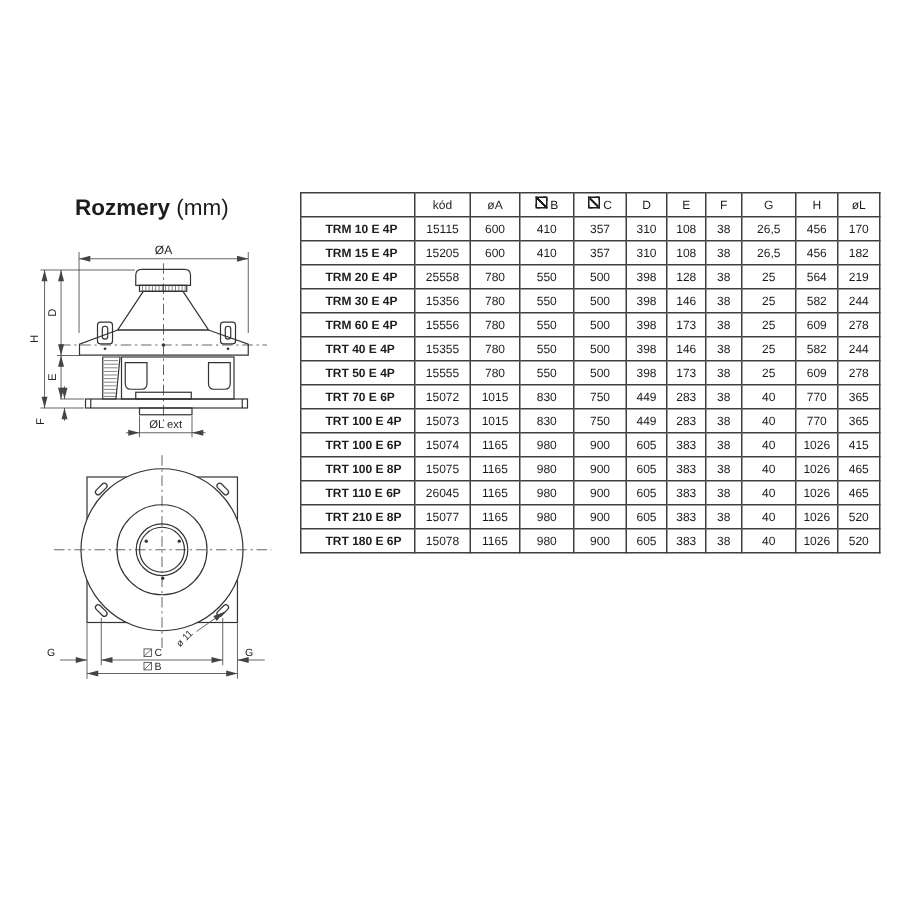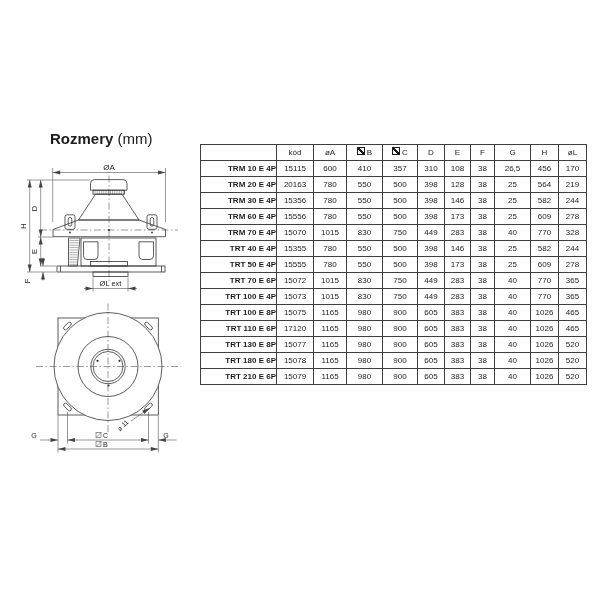--- a/index.html
+++ b/index.html
@@ -7,28 +7,28 @@
     width:600px;height:600px;background:#ffffff;
     font-family:"Liberation Sans","DejaVu Sans",sans-serif;
     color:#1c1c1c;position:relative;overflow:hidden;
   }
   .page{position:absolute;inset:0;background:#fff;}
   .title{position:absolute;left:10px;top:130px;font-size:15px;white-space:nowrap;margin-left:40px;}
   .title .t-main{font-weight:bold;}
   .title .t-unit{font-weight:normal;}
 
   
-  .tbl-wrap{position:absolute;left:200px;top:128px;margin-top:16px;}
+  .tbl-wrap{position:absolute;left:200px;top:128px;}
   table.dims{border-collapse:collapse;table-layout:fixed;width:386px;}
   table.dims th,table.dims td{
     border:1px solid #3f3f3f;font-size:8px;line-height:15px;height:15px;
     padding:0;text-align:center;font-weight:normal;white-space:nowrap;
     overflow:hidden;color:#1c1c1c;
   }
-  table.dims td.model{font-weight:bold;text-align:right;padding-left:16px;}
+  table.dims td.model{font-weight:bold;text-align:left;padding-left:16px;}
   .sq{
     display:inline-block;width:6px;height:6px;border:1px solid #1c1c1c;
     margin-right:2px;vertical-align:0px;
     background:linear-gradient(45deg,transparent 41%,#1c1c1c 41%,#1c1c1c 59%,transparent 59%);
   }
 
   
   svg.draw{position:absolute;left:20px;top:160px;}
   svg.draw text{font-family:"Liberation Sans","DejaVu Sans",sans-serif;fill:#222;}
   .shape{stroke:#333;stroke-width:.8;fill:none;}
@@ -201,22 +201,35 @@
             <td>410</td>
             <td>357</td>
             <td>310</td>
             <td>108</td>
             <td>38</td>
             <td>26,5</td>
             <td>456</td>
             <td>170</td>
           </tr>
           <tr>
+            <td class="model">TRM 15 E 4P</td>
+            <td>15205</td>
+            <td>600</td>
+            <td>410</td>
+            <td>357</td>
+            <td>310</td>
+            <td>108</td>
+            <td>38</td>
+            <td>26,5</td>
+            <td>456</td>
+            <td>182</td>
+          </tr>
+          <tr>
             <td class="model">TRM 20 E 4P</td>
-            <td>20163</td>
+            <td>25558</td>
             <td>780</td>
             <td>550</td>
             <td>500</td>
             <td>398</td>
             <td>128</td>
             <td>38</td>
             <td>25</td>
             <td>564</td>
             <td>219</td>
           </tr>
@@ -238,33 +251,20 @@
             <td>15556</td>
             <td>780</td>
             <td>550</td>
             <td>500</td>
             <td>398</td>
             <td>173</td>
             <td>38</td>
             <td>25</td>
             <td>609</td>
             <td>278</td>
-          </tr>
-          <tr>
-            <td class="model">TRM 70 E 4P</td>
-            <td>15070</td>
-            <td>1015</td>
-            <td>830</td>
-            <td>750</td>
-            <td>449</td>
-            <td>283</td>
-            <td>38</td>
-            <td>40</td>
-            <td>770</td>
-            <td>328</td>
           </tr>
           <tr>
             <td class="model">TRT 40 E 4P</td>
             <td>15355</td>
             <td>780</td>
             <td>550</td>
             <td>500</td>
             <td>398</td>
             <td>146</td>
             <td>38</td>
@@ -305,74 +305,74 @@
             <td>830</td>
             <td>750</td>
             <td>449</td>
             <td>283</td>
             <td>38</td>
             <td>40</td>
             <td>770</td>
             <td>365</td>
           </tr>
           <tr>
+            <td class="model">TRT 100 E 6P</td>
+            <td>15074</td>
+            <td>1165</td>
+            <td>980</td>
+            <td>900</td>
+            <td>605</td>
+            <td>383</td>
+            <td>38</td>
+            <td>40</td>
+            <td>1026</td>
+            <td>415</td>
+          </tr>
+          <tr>
             <td class="model">TRT 100 E 8P</td>
             <td>15075</td>
             <td>1165</td>
             <td>980</td>
             <td>900</td>
             <td>605</td>
             <td>383</td>
             <td>38</td>
             <td>40</td>
             <td>1026</td>
             <td>465</td>
           </tr>
           <tr>
             <td class="model">TRT 110 E 6P</td>
-            <td>17120</td>
+            <td>26045</td>
             <td>1165</td>
             <td>980</td>
             <td>900</td>
             <td>605</td>
             <td>383</td>
             <td>38</td>
             <td>40</td>
             <td>1026</td>
             <td>465</td>
           </tr>
           <tr>
-            <td class="model">TRT 130 E 8P</td>
+            <td class="model">TRT 210 E 8P</td>
             <td>15077</td>
             <td>1165</td>
             <td>980</td>
             <td>900</td>
             <td>605</td>
             <td>383</td>
             <td>38</td>
             <td>40</td>
             <td>1026</td>
             <td>520</td>
           </tr>
           <tr>
             <td class="model">TRT 180 E 6P</td>
             <td>15078</td>
-            <td>1165</td>
-            <td>980</td>
-            <td>900</td>
-            <td>605</td>
-            <td>383</td>
-            <td>38</td>
-            <td>40</td>
-            <td>1026</td>
-            <td>520</td>
-          </tr>
-          <tr>
-            <td class="model">TRT 210 E 6P</td>
-            <td>15079</td>
             <td>1165</td>
             <td>980</td>
             <td>900</td>
             <td>605</td>
             <td>383</td>
             <td>38</td>
             <td>40</td>
             <td>1026</td>
             <td>520</td>
           </tr>

